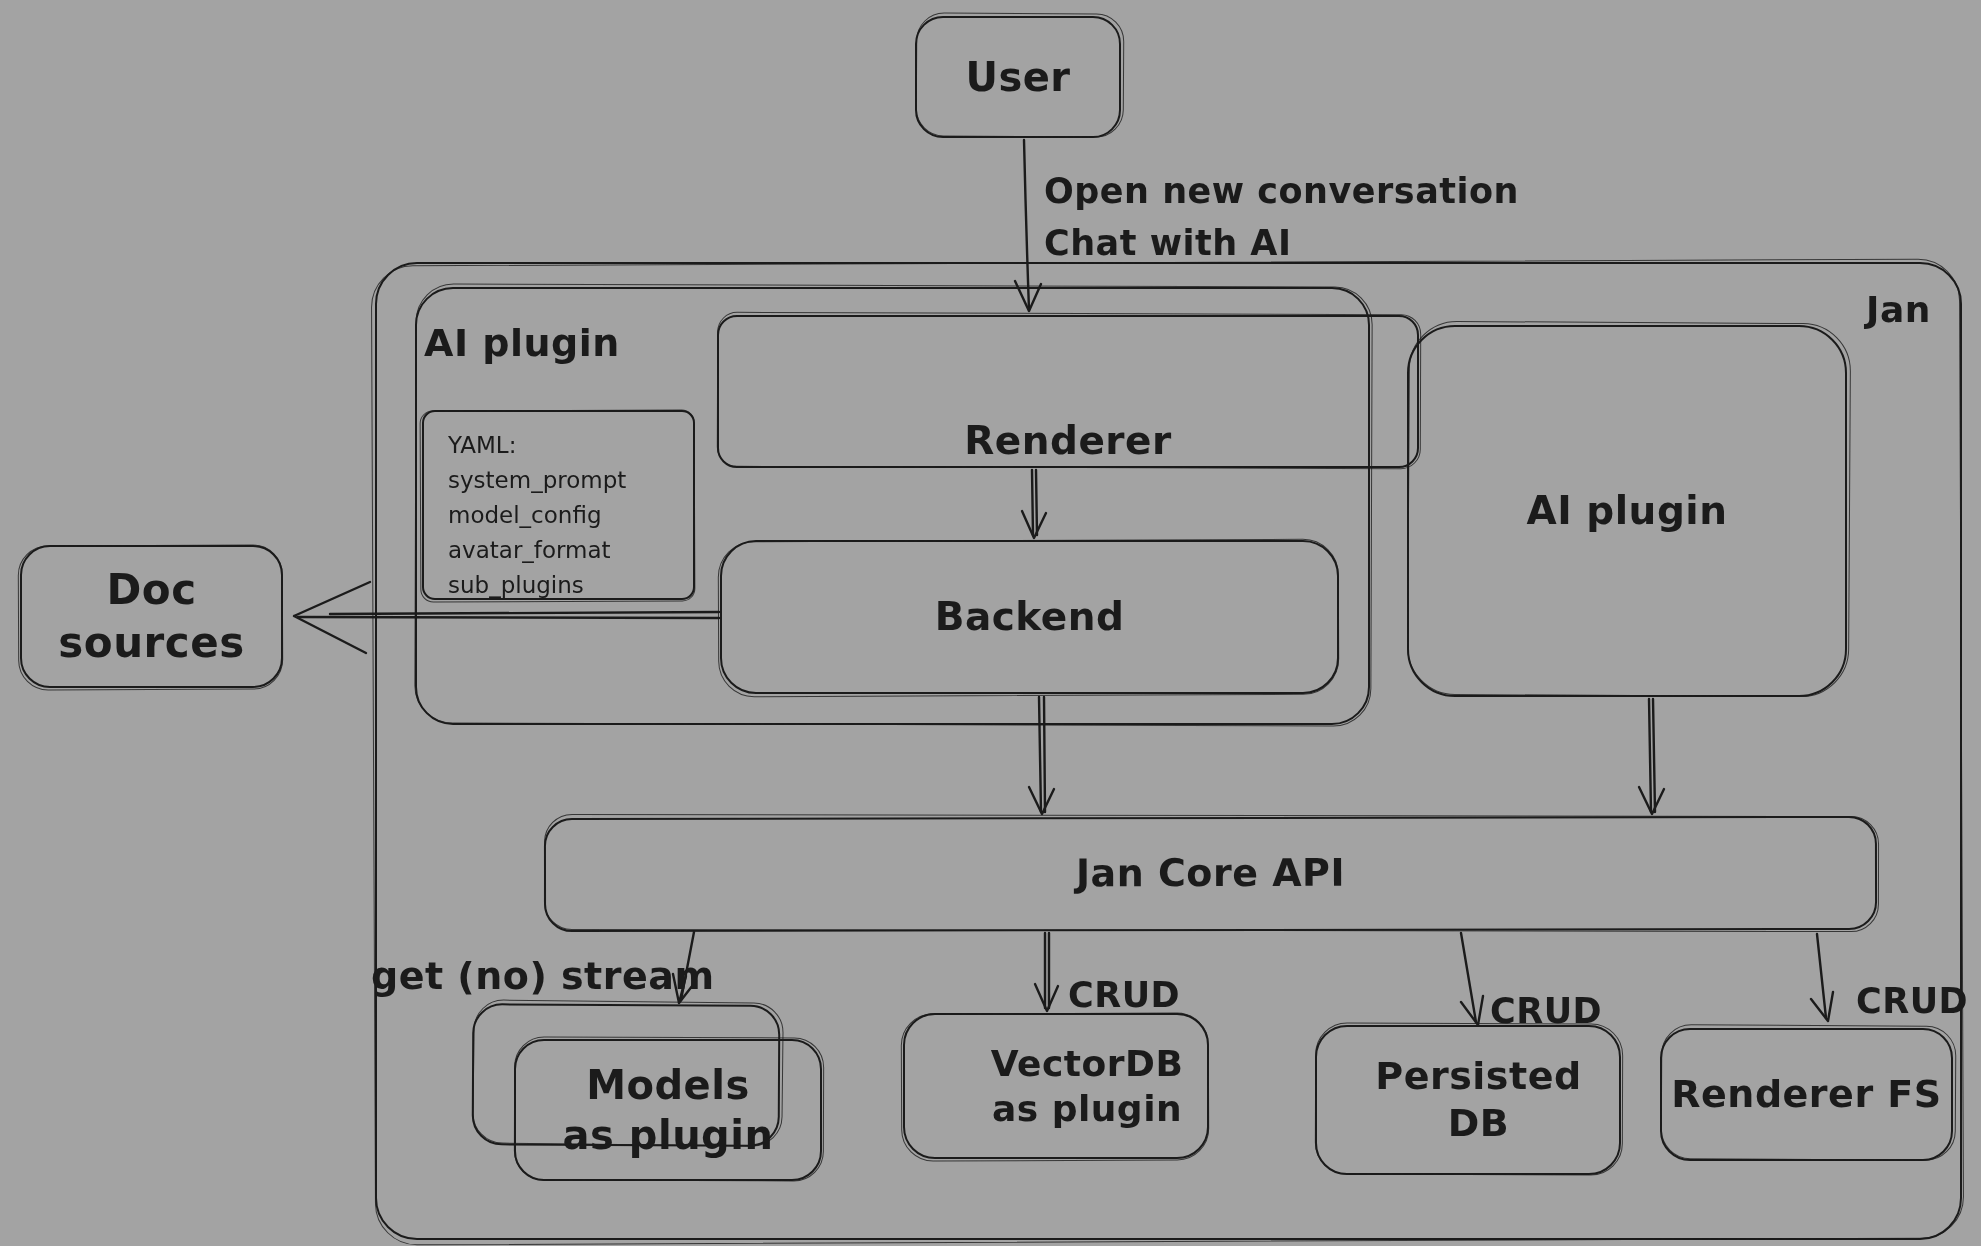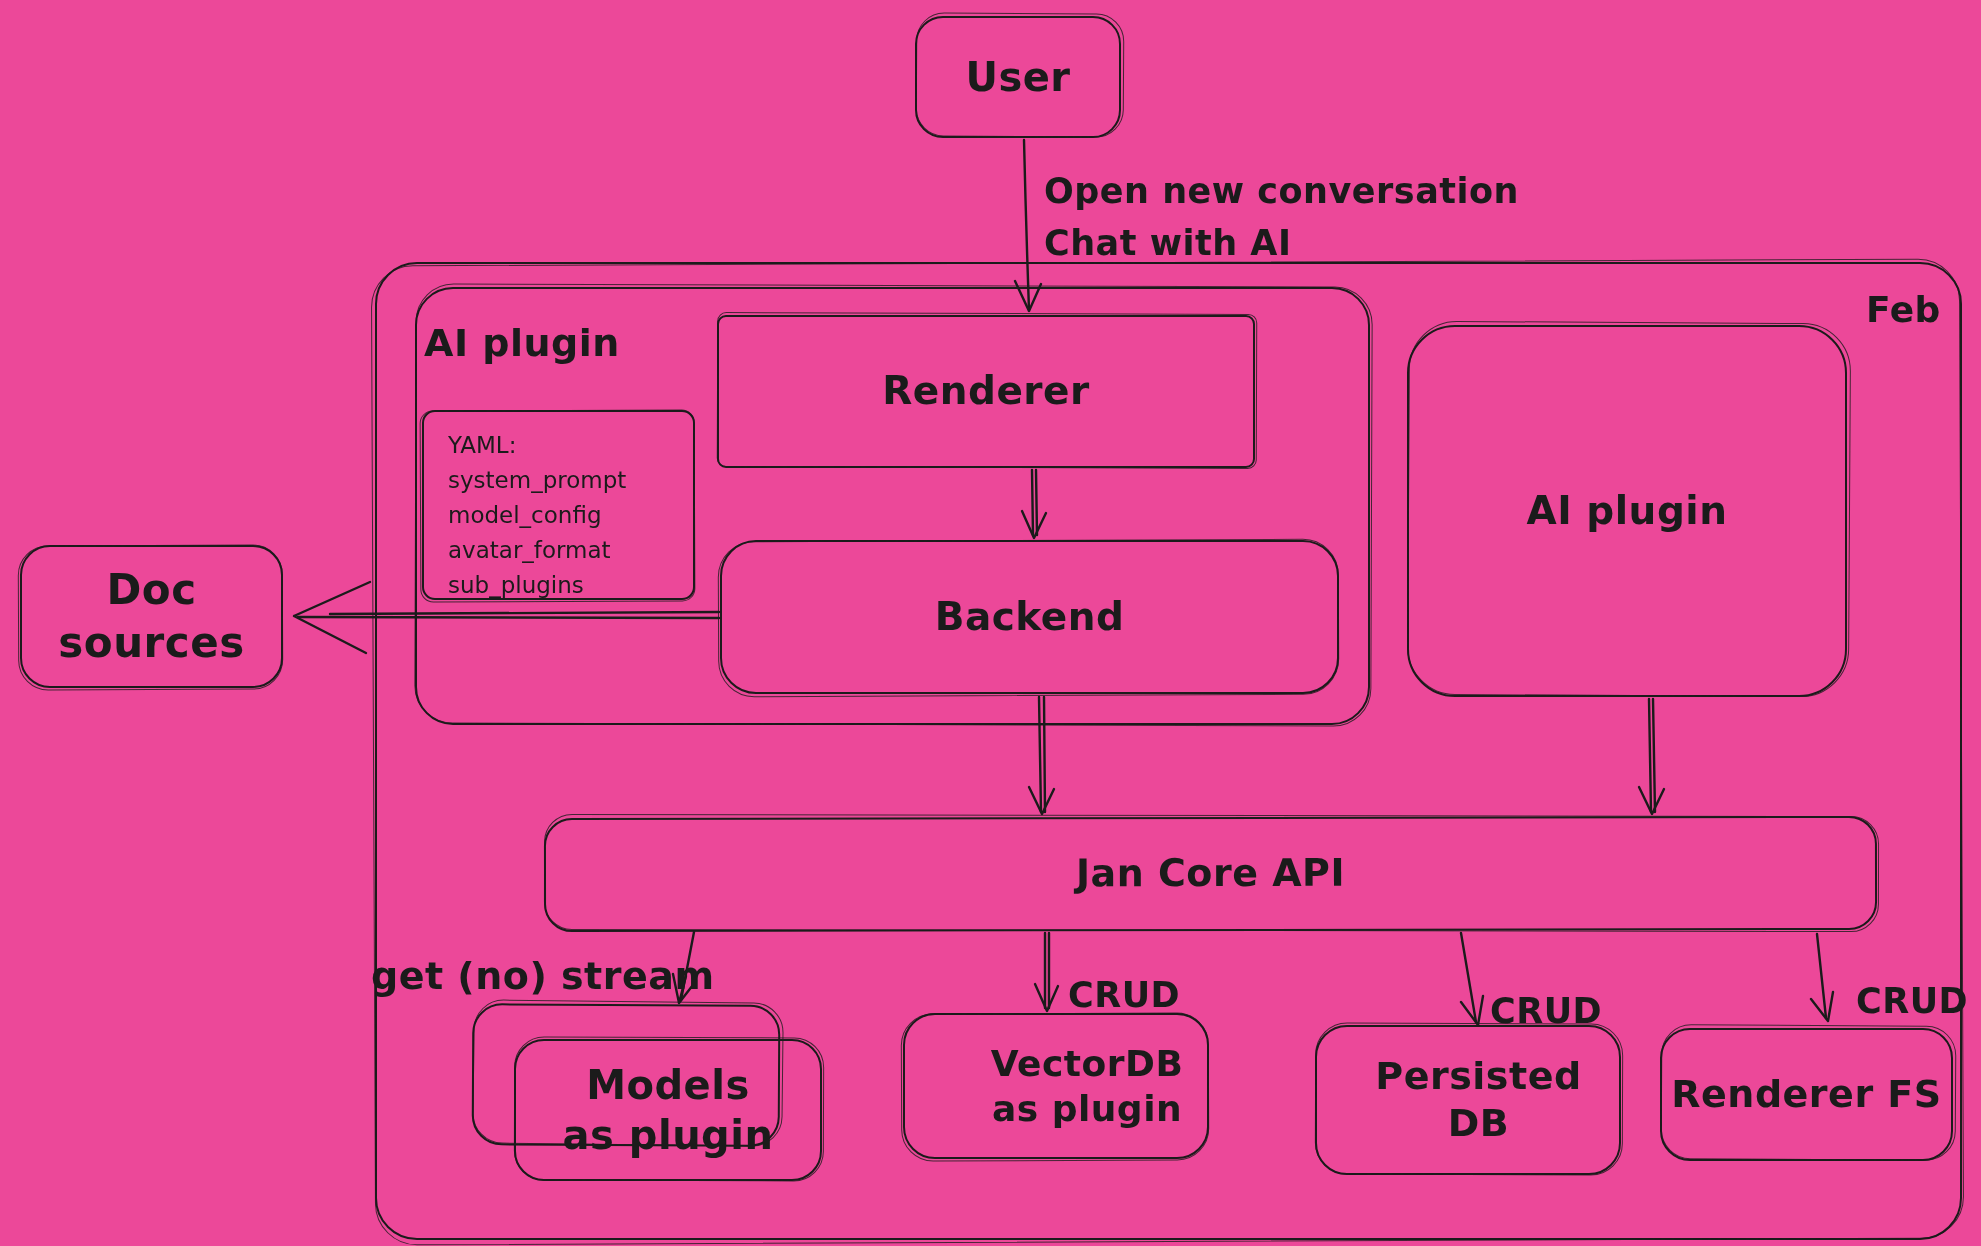--- a/index.html
+++ b/index.html
@@ -8,21 +8,21 @@
     background: #ffffff;
     width: 1981px;
     height: 1246px;
     overflow: hidden;
     font-family: "DejaVu Sans", sans-serif;
   }
   .stage {
     position: relative;
     width: 1981px;
     height: 1246px;
-    background: #ec4899;
+    background: #a3a3a3;
     color: #1b1b1b;
   }
   
   .box {
     position: absolute;
     border: 2.6px solid #1b1b1b;
     background: transparent;
     box-sizing: border-box;
     display: flex;
     align-items: center;
@@ -94,21 +94,21 @@
   <div class="box j2" style="left:422px; top:410px; width:273px; height:190px; border-radius:13px;">
     <div class="yaml-text">
       <div>YAML:</div>
       <div>system_prompt</div>
       <div>model_config</div>
       <div>avatar_format</div>
       <div>sub_plugins</div>
     </div>
   </div>
 
-  <div class="box" style="left:717px; top:315px; width:538px; height:153px; border-radius:9px;">
+  <div class="box" style="left:717px; top:315px; width:702px; height:153px; border-radius:20px;align-items:flex-end;">
     <span class="label" style="font-size:39px;">Renderer</span>
   </div>
 
   <div class="box j2" style="left:720px; top:540px; width:619px; height:154px; border-radius:36px;">
     <span class="label" style="font-size:39px;">Backend</span>
   </div>
 
   <div class="box j3" style="left:1407px; top:325px; width:440px; height:372px; border-radius:48px;">
     <span class="label" style="font-size:39px;">AI plugin</span>
   </div>
@@ -161,21 +161,21 @@
     <path d="M1045 933 L1045 1008 M1049 933 L1049 1008"></path>
     <path d="M1047 1011 L1035 984 M1047 1011 L1058 986"></path>
 
     <path d="M1461 933 L1476 1022"></path>
     <path d="M1478 1025 L1461 1002 M1478 1025 L1483 996"></path>
 
     <path d="M1817 934 L1826 1018"></path>
     <path d="M1828 1021 L1811 999 M1828 1021 L1833 992"></path>
   </svg>
 
-  <div class="floating-label" style="left:1866px; top:276px; font-size:36px;">Feb</div>
+  <div class="floating-label" style="left:1866px; top:276px; font-size:36px;">Jan</div>
 
   <div class="floating-label" style="left:424px; top:308px; font-size:38px;">AI plugin</div>
 
   <div class="floating-label" style="left:1044px; top:158px; font-size:35px;">Open new conversation</div>
   <div class="floating-label" style="left:1044px; top:210px; font-size:35px;">Chat with AI</div>
 
   <div class="floating-label" style="left:371px; top:941px; font-size:38px;">get (no) stream</div>
 
   <div class="floating-label" style="left:1068px; top:962px; font-size:35px;">CRUD</div>
 

